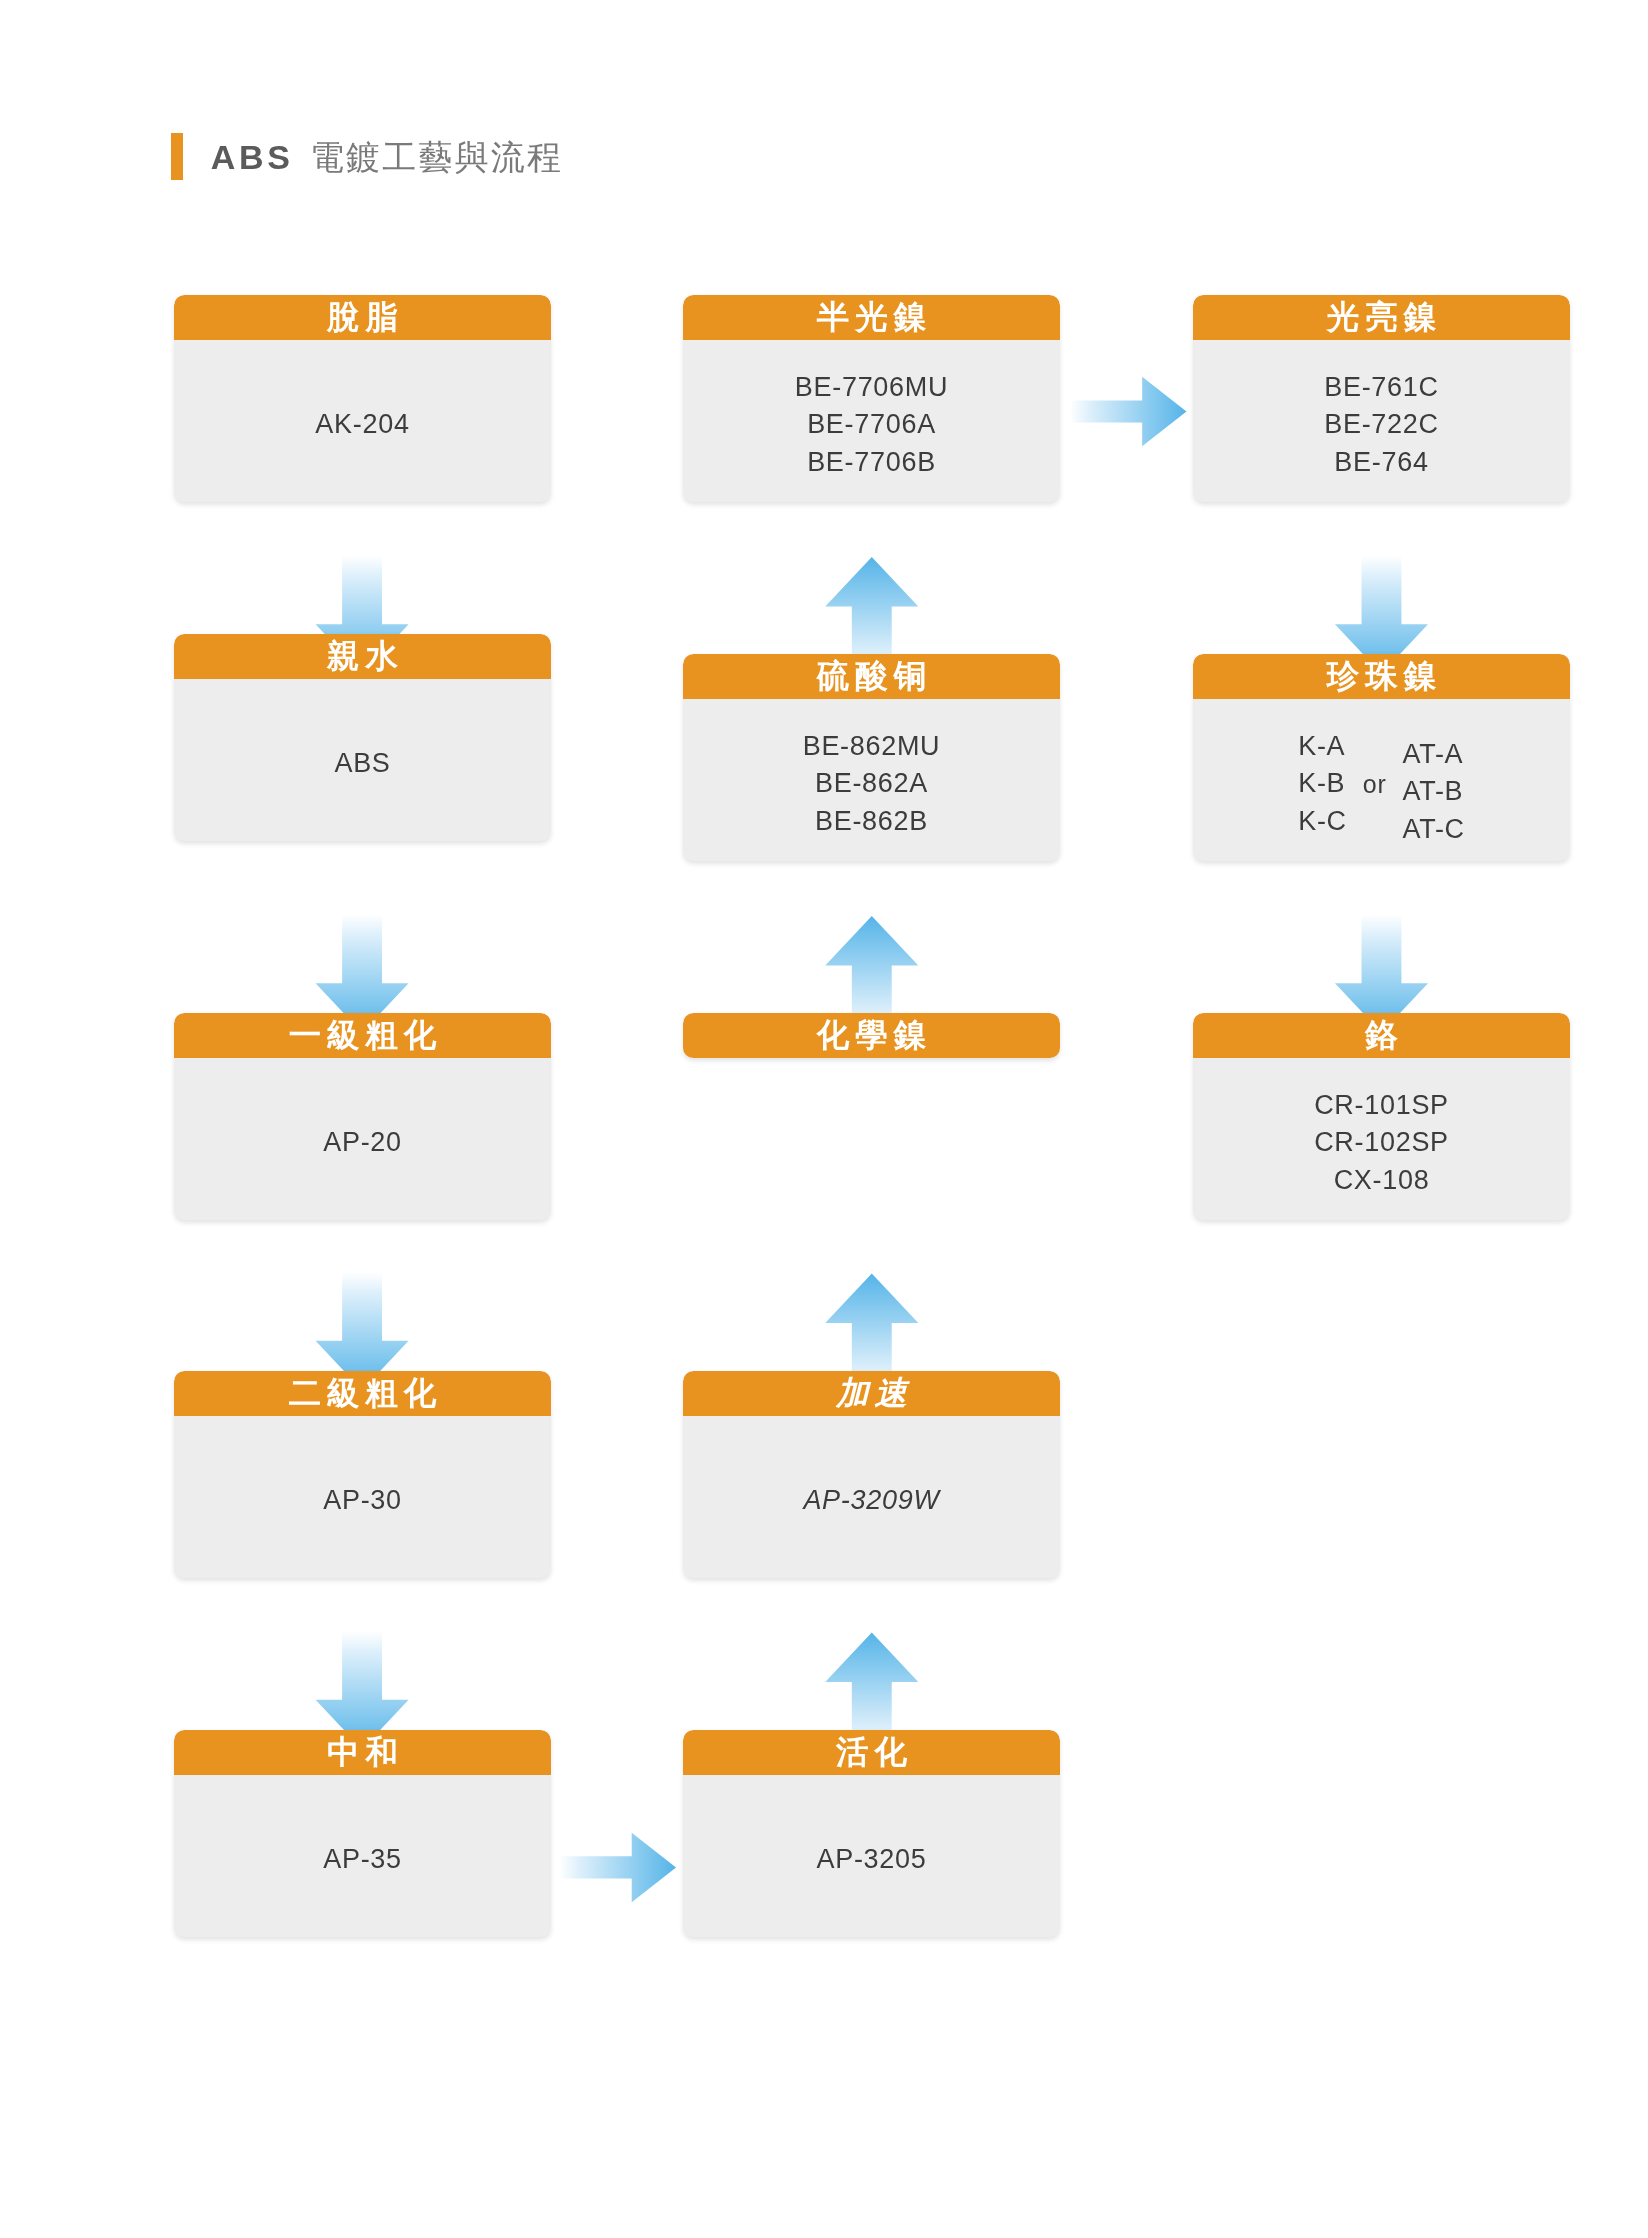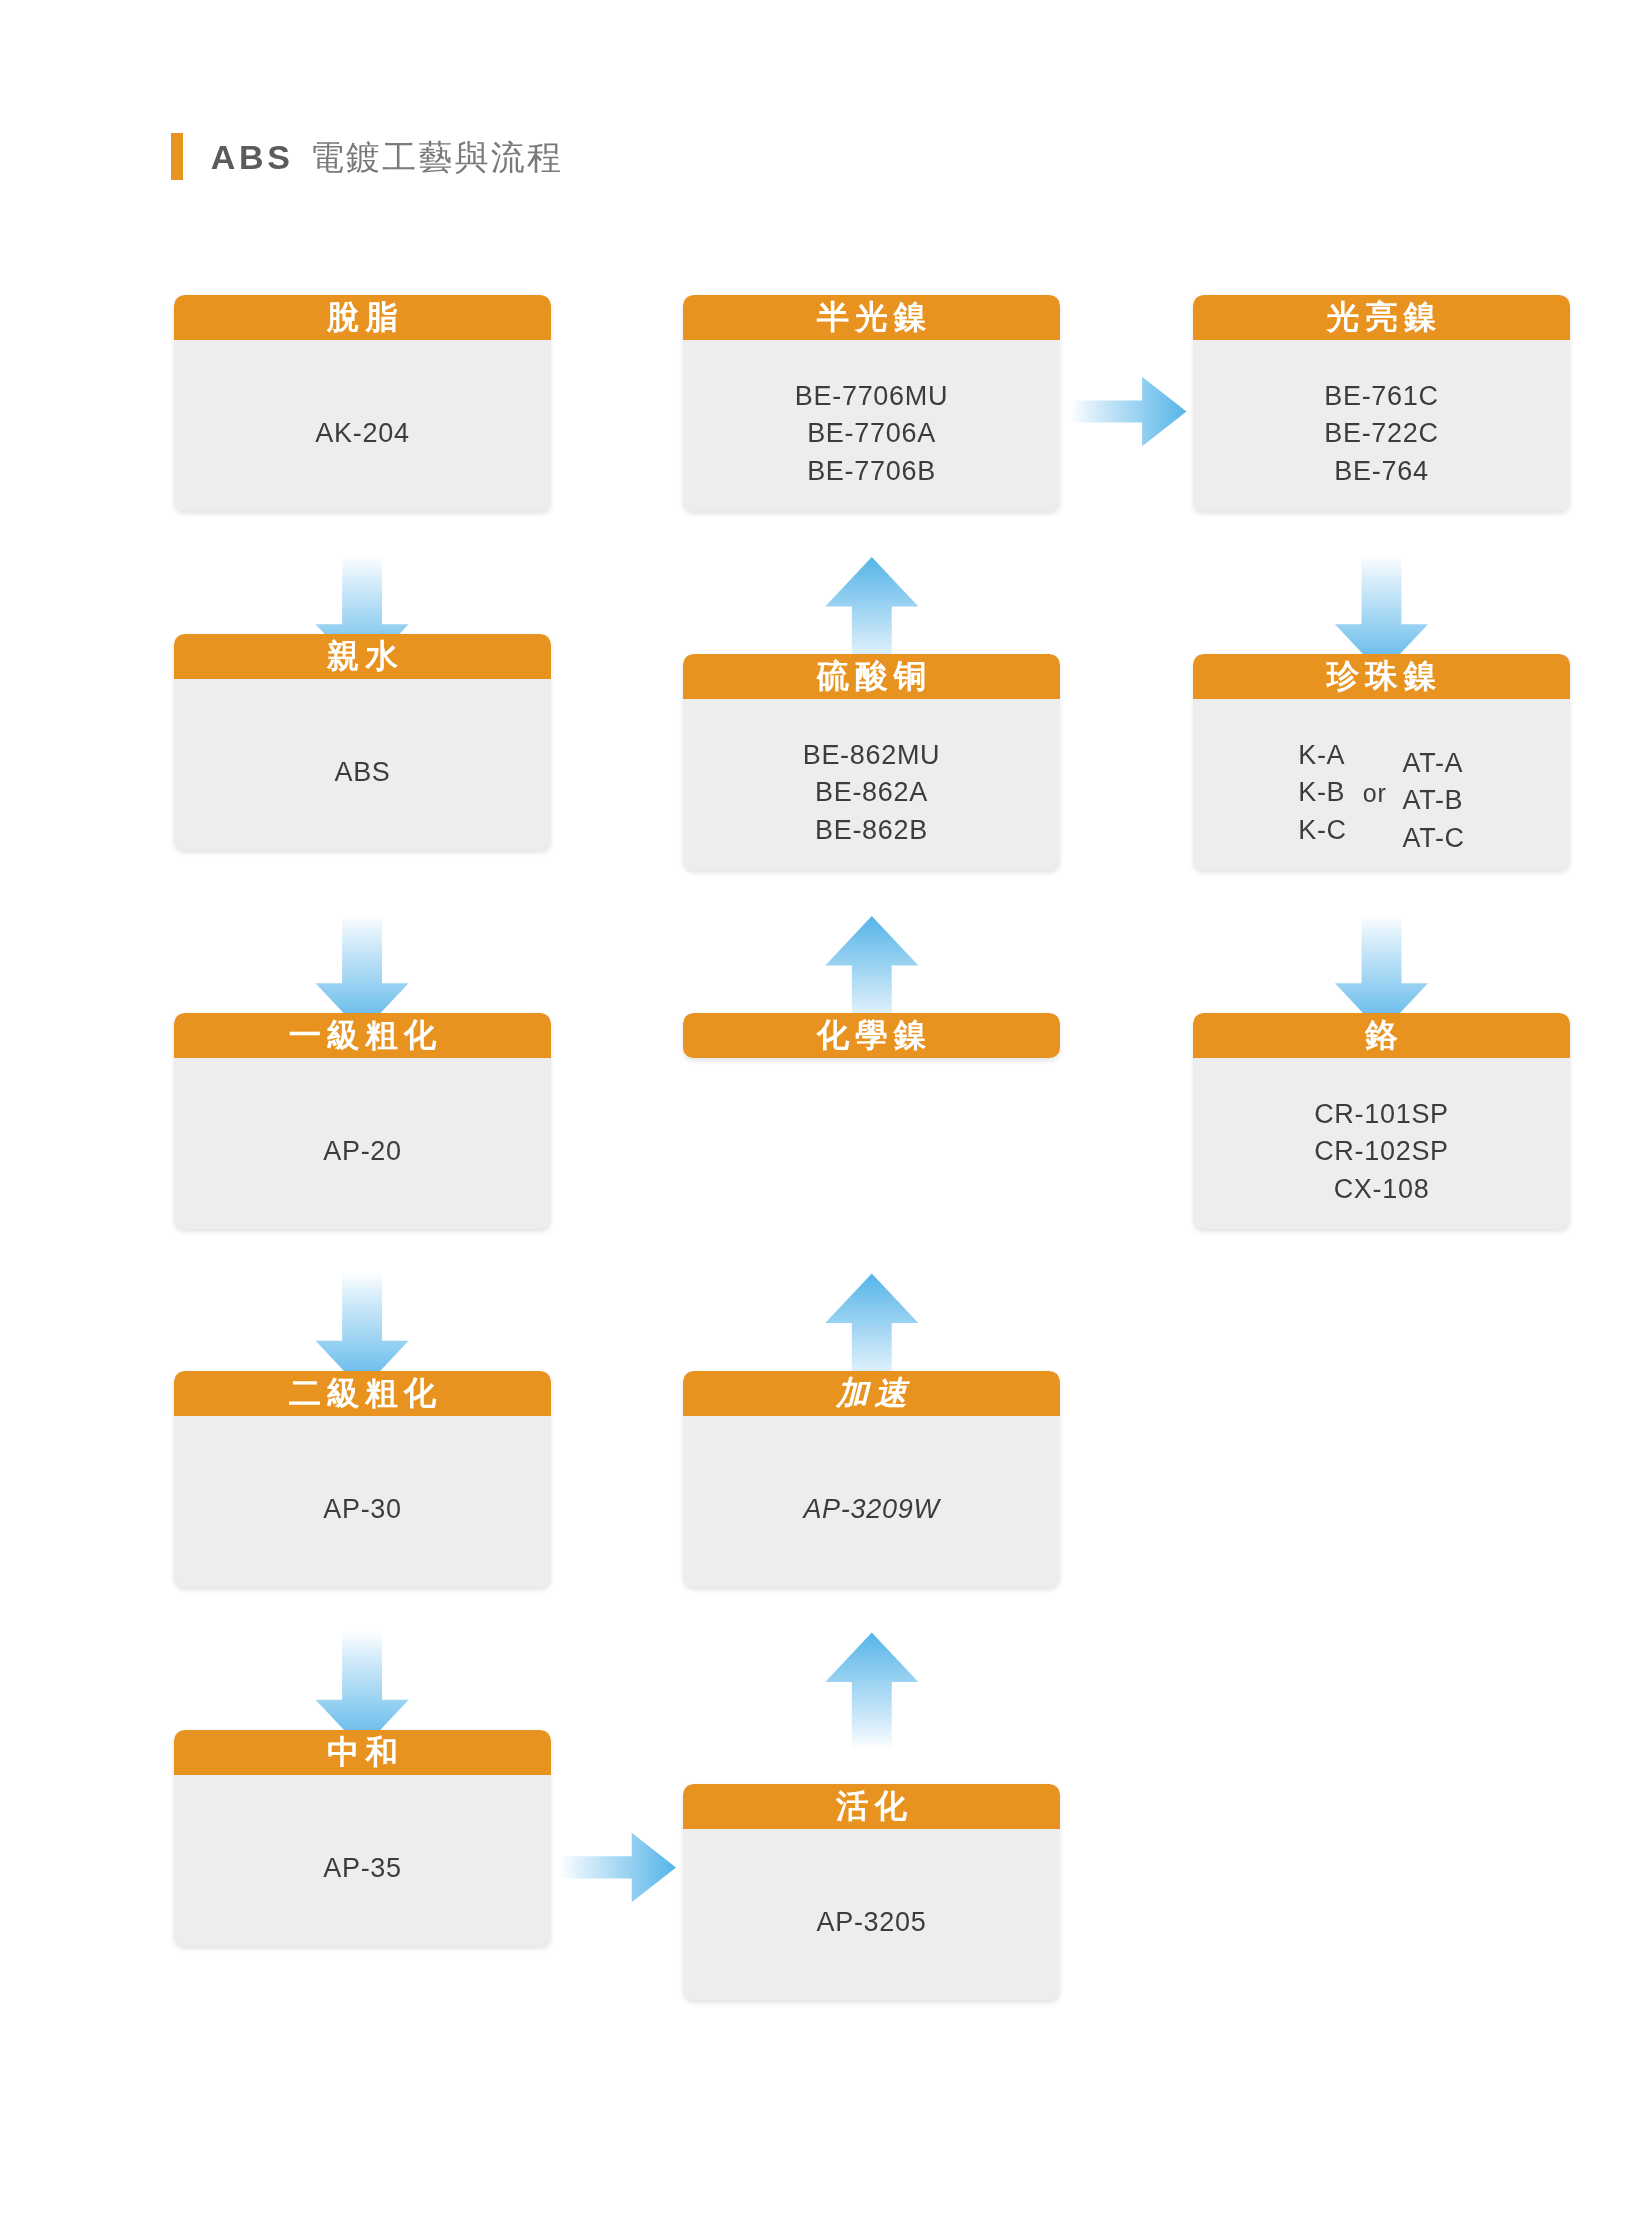--- a/index.html
+++ b/index.html
@@ -81,21 +81,21 @@
     text-indent: 5.9px;
     line-height: 1;
   }
   .node-body {
     background: #EDEDED;
     height: 154px;
     display: flex;
     align-items: center;
     justify-content: center;
     border-radius: 0 0 10.3px 10.3px;
-    padding-top: 17px;
+    padding-top: 8px;
   }
   .node-lines {
     text-align: center;
     color: #3C3C3C;
     font-size: 27px;
     line-height: 1.38;
     letter-spacing: 0.7px;
   }
   .node-lines.single {
     font-size: 27px;
@@ -276,21 +276,21 @@
 
   <div class="node" style="left:683px; top:1371px;font-style:italic;">
     <div class="node-head">
       <span class="node-head-text">加速</span>
     </div>
     <div class="node-body">
       <div class="node-lines single">AP-3209W</div>
     </div>
   </div>
 
-  <div class="node" style="left:683px; top:1784px;">
+  <div class="node" style="left:683px; top:1730px;">
     <div class="node-head">
       <span class="node-head-text">活化</span>
     </div>
     <div class="node-body">
       <div class="node-lines single">AP-3205</div>
     </div>
   </div>
 
   <div class="node" style="left:1193px; top:295px;">
     <div class="node-head">

